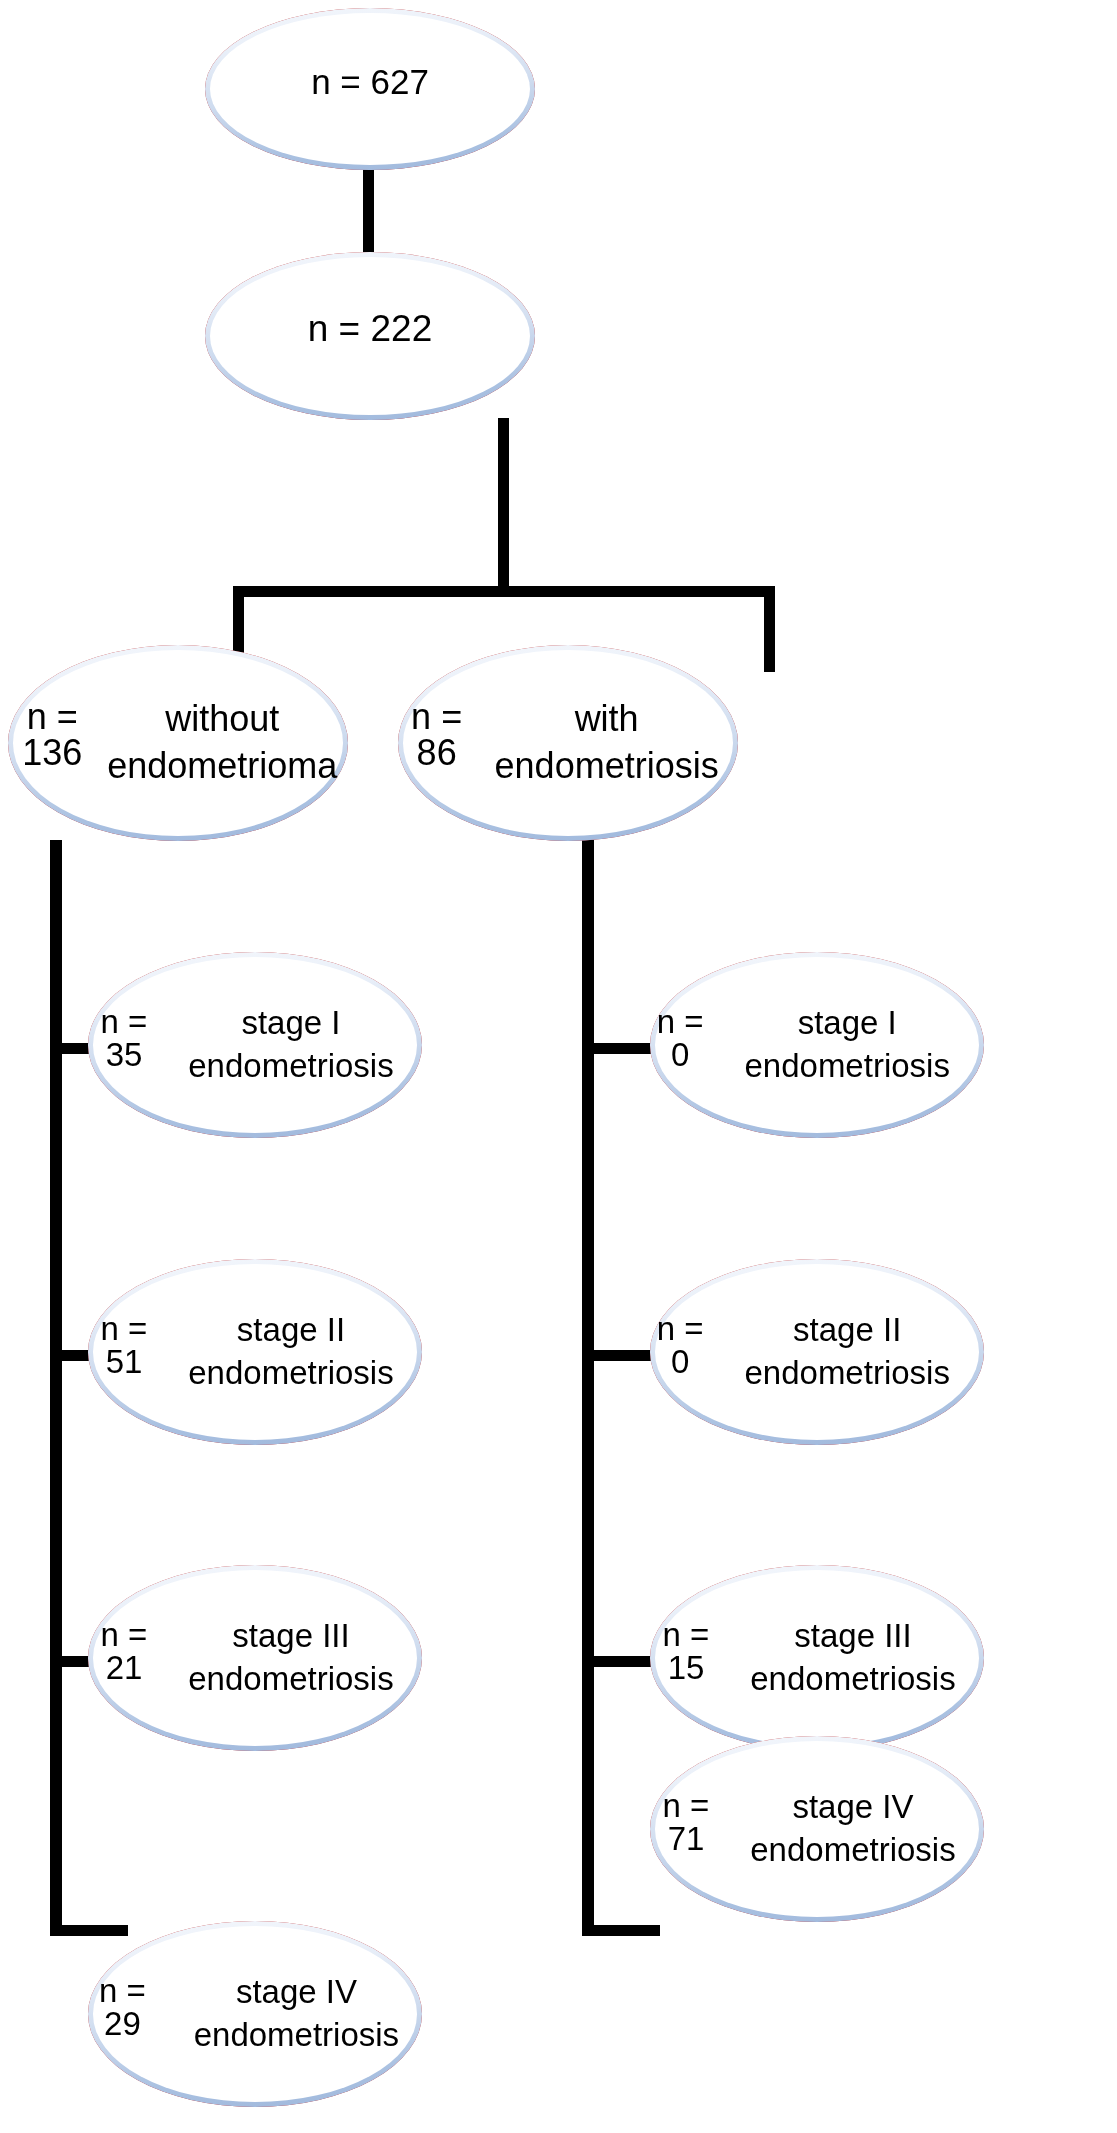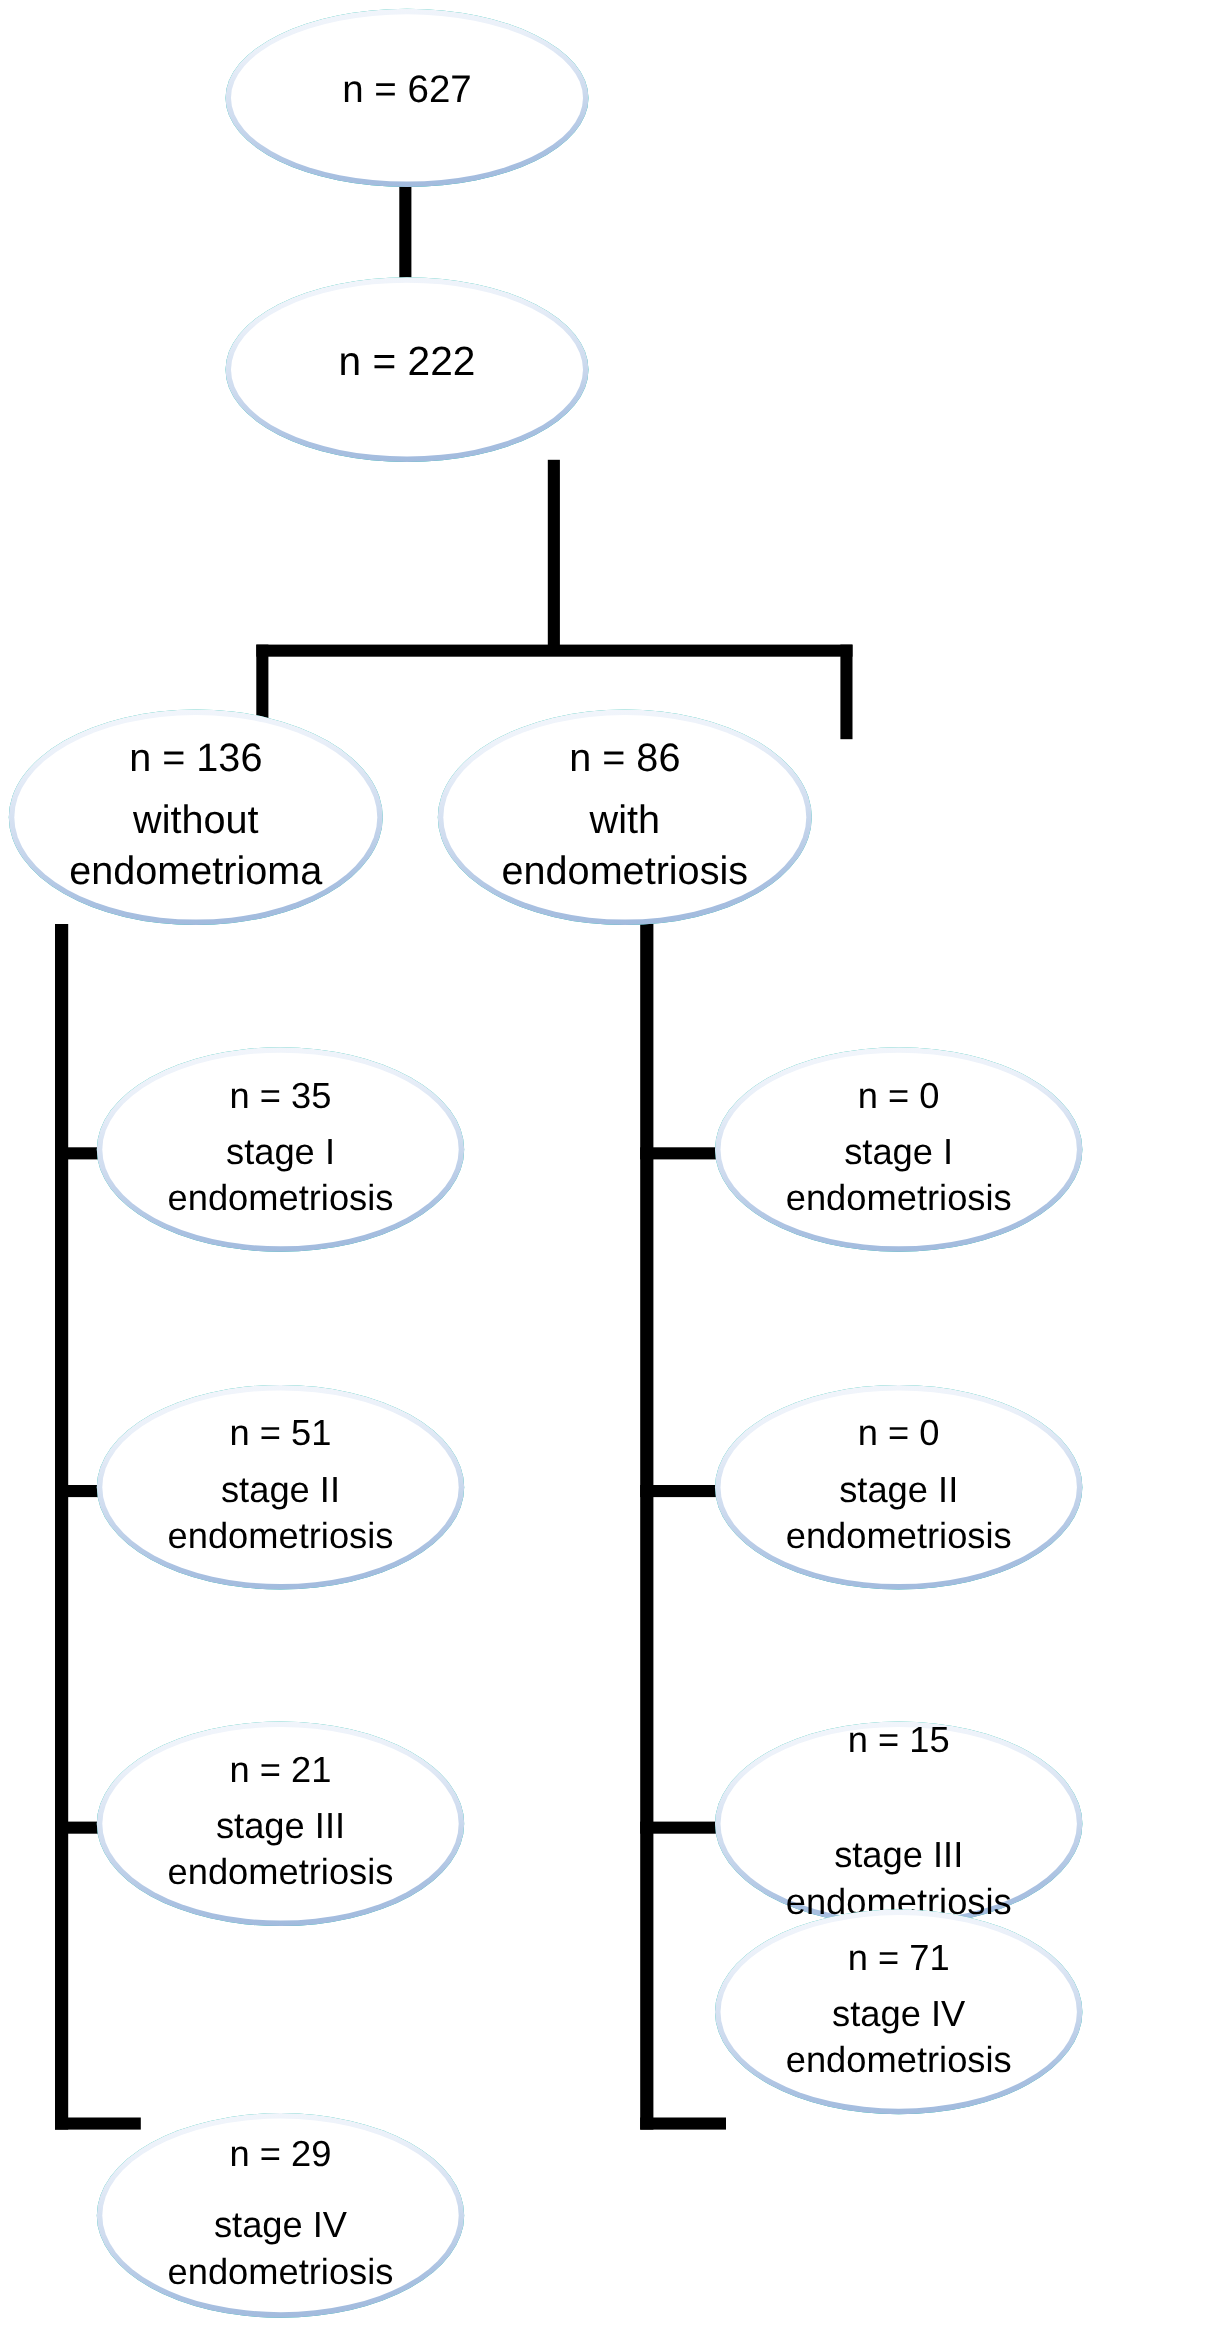--- a/index.html
+++ b/index.html
@@ -10,24 +10,24 @@
     background:#ffffff;
     font-family:"Liberation Sans","DejaVu Sans",sans-serif;
     overflow:hidden;
   }
   
   .conn{position:absolute;background:#000000;}
   
   .node{
     position:absolute;
     border-radius:50%;
-    background:#14b8a6;
+    background:#b91c1c;
     box-sizing:border-box;
     display:flex;
-    flex-direction:column;
+    flex-direction:row;
     align-items:center;
     justify-content:center;
     text-align:center;
     color:#000000;
     z-index:3;
   }
   
   .node .ring{
     position:absolute;
     left:0;top:0;right:0;bottom:0;

